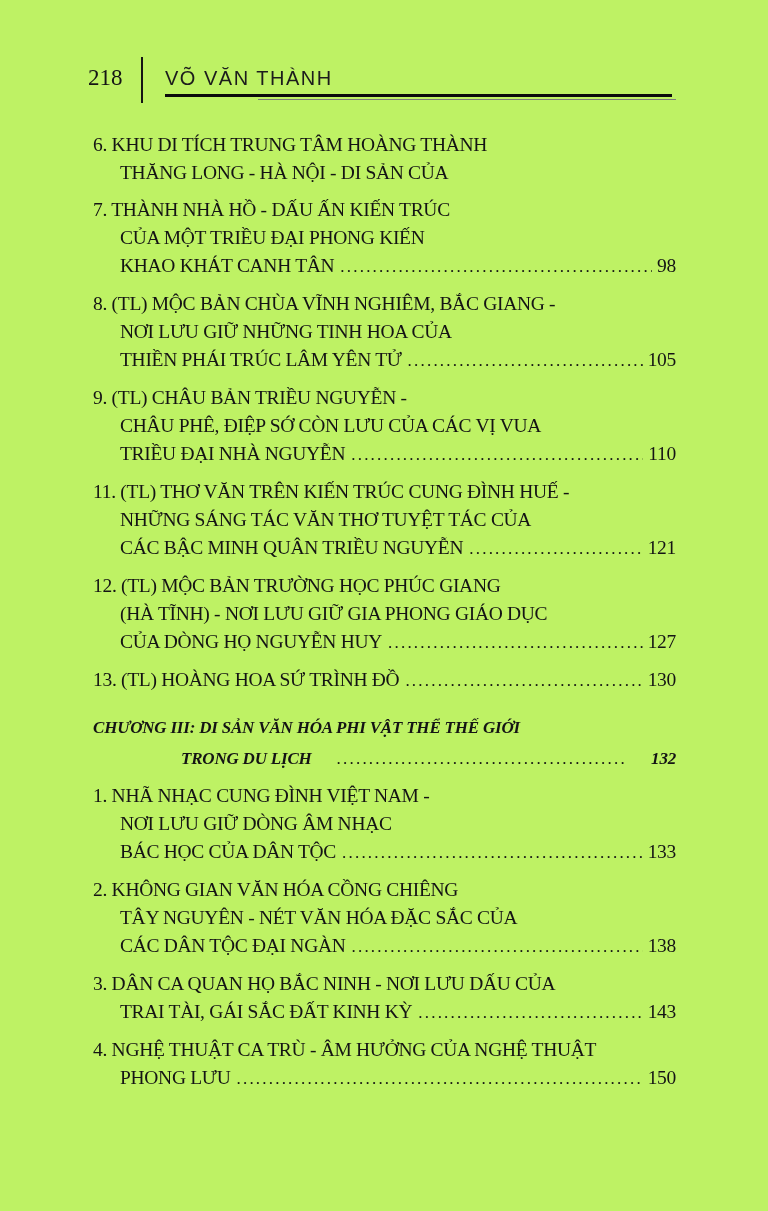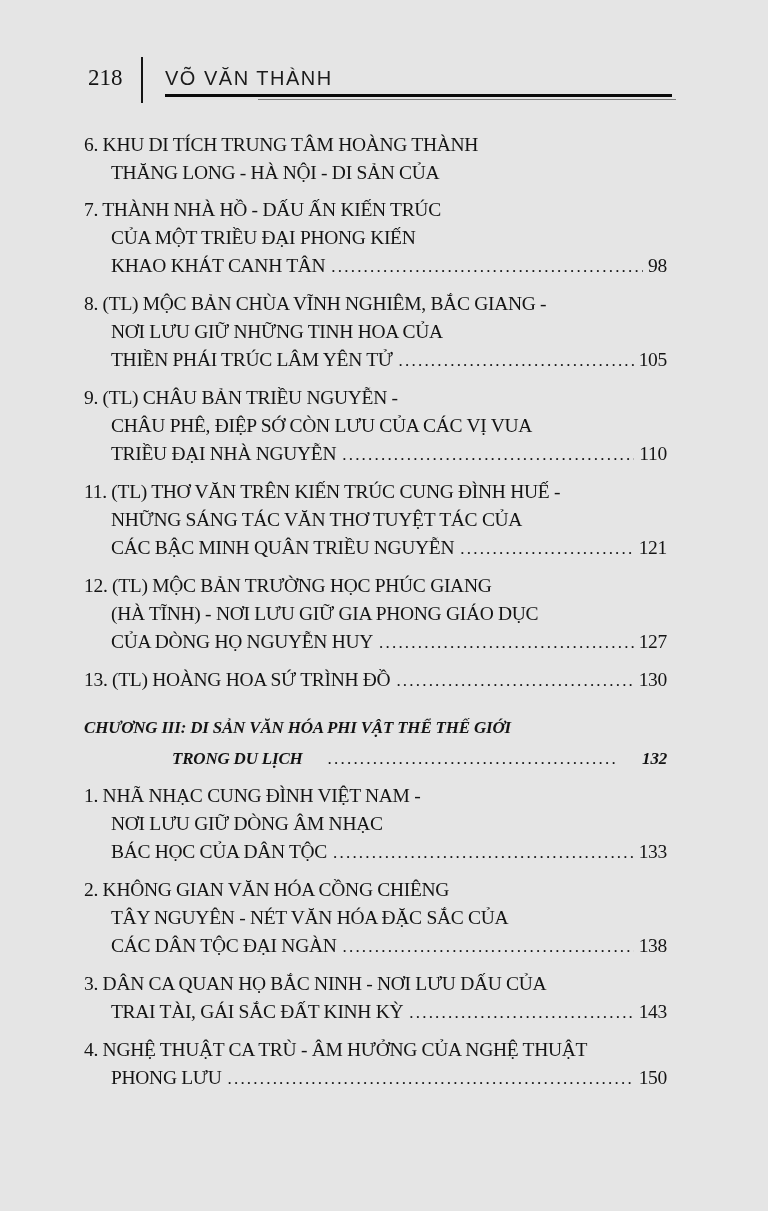--- a/index.html
+++ b/index.html
@@ -10,21 +10,21 @@
     width: 768px;
     height: 1211px;
     background: #ffffff;
     font-family: "Liberation Serif", "DejaVu Serif", serif;
     color: #141414;
   }
   .page {
     position: relative;
     width: 768px;
     height: 1211px;
-    background: #e5e5e5;
+    background: #bef264;
     overflow: hidden;
   }
 
   
   .folio {
     position: absolute;
     left: 88px;
     top: 64px;
     font-size: 23px;
     line-height: 28px;
@@ -62,21 +62,21 @@
     left: 258px;
     top: 99px;
     width: 418px;
     height: 1px;
     background: #7a7a7a;
   }
 
   
   .toc {
     position: absolute;
-    left: 84px;
+    left: 93px;
     top: 131px;
     width: 583px;
   }
   .item { margin-bottom: 9px; }
   .line {
     font-size: 19.5px;
     line-height: 28px;
     letter-spacing: -0.3px;
     white-space: nowrap;
   }

